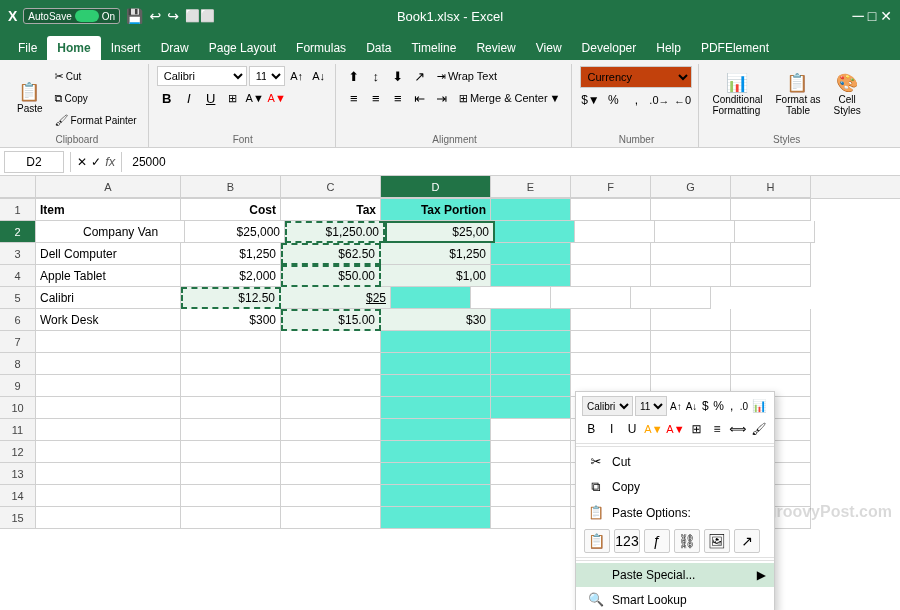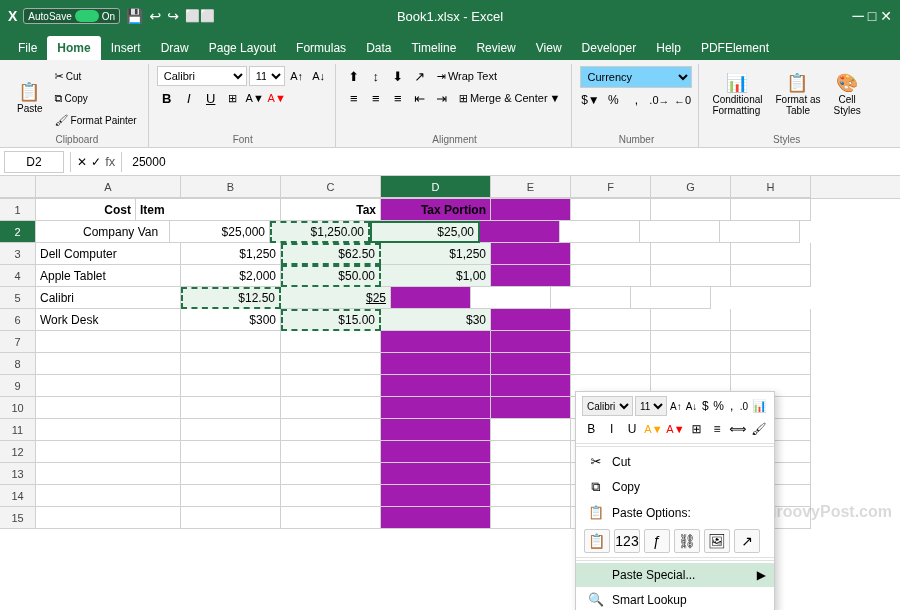--- a/index.html
+++ b/index.html
@@ -111,40 +111,40 @@
       display: flex; align-items: center; justify-content: center; font-size: 13px; border-radius: 2px;
     }
     .format-btn.bold { font-weight: bold; }
     .format-btn.italic { font-style: italic; }
     .format-btn.underline { text-decoration: underline; }
 
     
     .number-group { min-width: 120px; }
     .currency-select {
       width: 100%; height: 22px; font-size: 11px; border: 1px solid #ccc;
-      background: #7dd3fc; padding: 0 2px; margin-bottom: 2px;
+      background: #c2410c; padding: 0 2px; margin-bottom: 2px;
     }
 
     
     .formula-bar {
       display: flex;
       align-items: center;
       height: 28px;
       border-bottom: 1px solid #d0d0d0;
       background: white;
       padding: 0 4px;
       gap: 4px;
     }
     .cell-ref-box {
       width: 60px; height: 22px; border: 1px solid #ccc; text-align: center;
       font-size: 12px; display: flex; align-items: center; justify-content: center;
     }
     .formula-divider { width: 1px; height: 20px; background: #ccc; margin: 0 2px; }
     .formula-icons { display: flex; gap: 4px; align-items: center; }
-    .fx-symbol { color: #5b5b5b; font-size: 13px; }
+    .fx-symbol { color: #5b5b5b; font-size: 13px; font-style: italic; }
     .formula-input {
       flex: 1; height: 22px; border: none; outline: none; font-size: 12px; padding: 0 4px;
     }
 
     .col-header-row {
       display: flex;
       background: #f3f3f3;
       border-bottom: 1px solid #d0d0d0;
     }
     .corner-cell {
@@ -173,21 +173,21 @@
     .grid-content { flex: 1; overflow: hidden; }
     .grid-row { display: flex; }
     .cell {
       height: 22px; border-right: 1px solid #d0d0d0; border-bottom: 1px solid #d0d0d0;
       display: flex; align-items: center; padding: 0 4px;
       font-size: 12px; white-space: nowrap; overflow: hidden;
       cursor: cell; background: white;
     }
     .cell.header-row { font-weight: bold; }
     .cell.number { justify-content: flex-end; }
-    .cell.selected-col { background: #a21caf; }
+    .cell.selected-col { background: #5eead4; }
     .cell.selected { background: #e8f4ec; border: 2px solid #217346; }
     .cell.selected-range { background: #e8f4ec; }
     .cell.dashed-border { border: 2px dashed #217346; background: #e8f4ec; }
 
     
     .context-menu {
       position: absolute;
       background: white;
       border: 1px solid #ccc;
       box-shadow: 3px 3px 8px rgba(0,0,0,0.2);
@@ -426,32 +426,32 @@
       <div class="row-header">11</div>
       <div class="row-header">12</div>
       <div class="row-header">13</div>
       <div class="row-header">14</div>
       <div class="row-header">15</div>
     </div>
 
     <div class="grid-content">
 
       <div class="grid-row">
+        <div class="cell header-row" style="width:145px;">Item</div>
         <div class="cell header-row number" style="width:100px;">Cost</div>
-        <div class="cell header-row" style="width:145px;">Item</div>
         <div class="cell header-row number" style="width:100px;">Tax</div>
         <div class="cell header-row number selected-col" style="width:110px;font-weight:bold;">Tax Portion</div>
         <div class="cell selected-col" style="width:80px;"></div>
         <div class="cell" style="width:80px;"></div>
         <div class="cell" style="width:80px;"></div>
         <div class="cell" style="width:80px;"></div>
       </div>
 
       <div class="grid-row">
-        <div class="cell" style="width:134px;padding-left:47px;">Company Van</div>
+        <div class="cell" style="width:149px;padding-left:47px;">Company Van</div>
         <div class="cell number" style="width:100px;">$25,000</div>
         <div class="cell number dashed-border" style="width:100px;">$1,250.00</div>
         <div class="cell number selected" style="width:110px;border:2px solid #217346;">$25,00</div>
         <div class="cell selected-col" style="width:80px;"></div>
         <div class="cell" style="width:80px;"></div>
         <div class="cell" style="width:80px;"></div>
         <div class="cell" style="width:80px;"></div>
       </div>
 
       <div class="grid-row">

